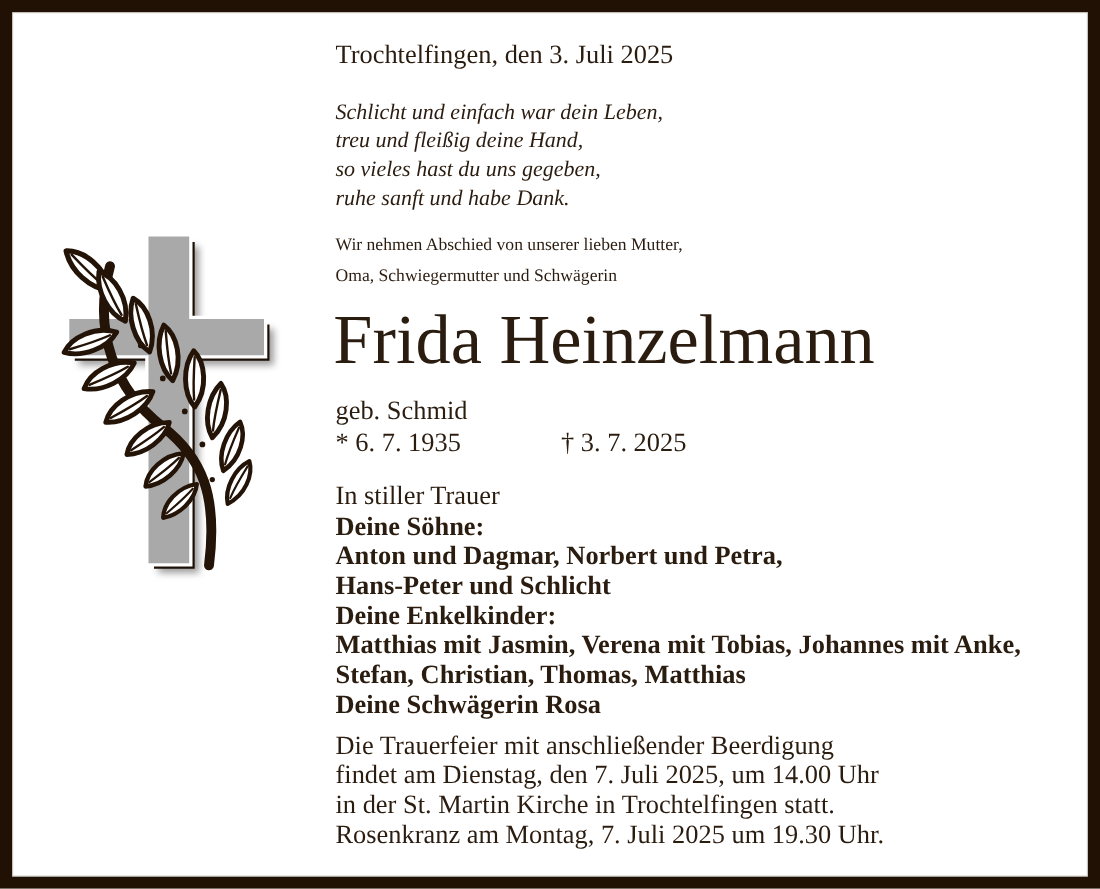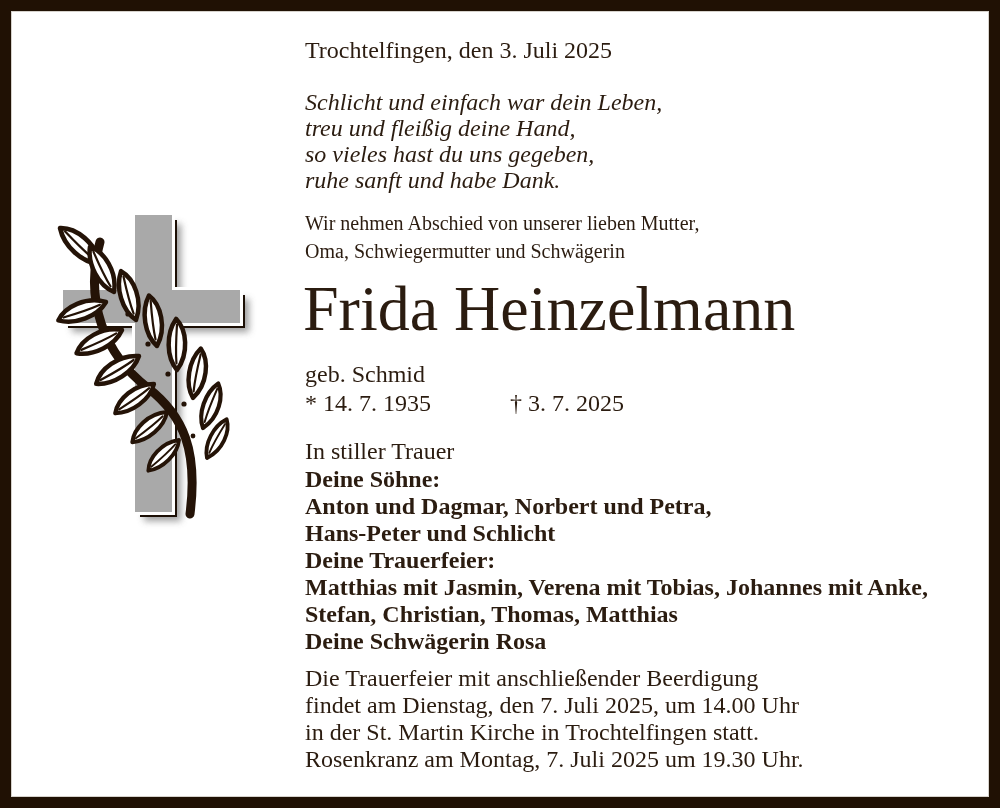--- a/index.html
+++ b/index.html
@@ -19,26 +19,26 @@
     color: #2b1c10;
     overflow: hidden;
   }
   .abs { position: absolute; }
   .dateline {
     left: 294px; top: 25px;
     font-size: 24px; line-height: 28px;
   }
   .verse {
     left: 294px; top: 78px;
-    font-size: 24px; line-height: 26px;
+    font-size: 20px; line-height: 26px;
     font-style: italic;
   }
   .intro {
     left: 294px; top: 198px;
-    font-size: 20px; line-height: 28px;
+    font-size: 16px; line-height: 28px;
   }
   .deceased-name {
     left: 292px; top: 262px;
     font-size: 64px; line-height: 72px;
     white-space: nowrap;
     letter-spacing: 0px;
   }
   .maiden {
     left: 294px; top: 349px;
     font-size: 24px; line-height: 28px;
@@ -129,30 +129,30 @@
   <div class="abs intro">
     <div>Wir nehmen Abschied von unserer lieben Mutter,</div>
     <div>Oma, Schwiegermutter und Schwägerin</div>
   </div>
 
   <div class="abs deceased-name">Frida Heinzelmann</div>
 
   <div class="abs maiden">geb. Schmid</div>
 
   <div class="abs dates">
-    <span class="birth">* 14. 7. 1935</span><span>† 3. 7. 2025</span>
+    <span class="birth">* 6. 7. 1935</span><span>† 3. 7. 2025</span>
   </div>
 
   <div class="abs lead">In stiller Trauer</div>
 
   <div class="abs mourners">
     <div>Deine Söhne:</div>
     <div>Anton und Dagmar, Norbert und Petra,</div>
     <div>Hans-Peter und Schlicht</div>
-    <div>Deine Trauerfeier:</div>
+    <div>Deine Enkelkinder:</div>
     <div>Matthias mit Jasmin, Verena mit Tobias, Johannes mit Anke,</div>
     <div>Stefan, Christian, Thomas, Matthias</div>
     <div>Deine Schwägerin Rosa</div>
   </div>
 
   <div class="abs funeral">
     <div>Die Trauerfeier mit anschließender Beerdigung</div>
     <div>findet am Dienstag, den 7. Juli 2025, um 14.00 Uhr</div>
     <div>in der St. Martin Kirche in Trochtelfingen statt.</div>
     <div>Rosenkranz am Montag, 7. Juli 2025 um 19.30 Uhr.</div>

